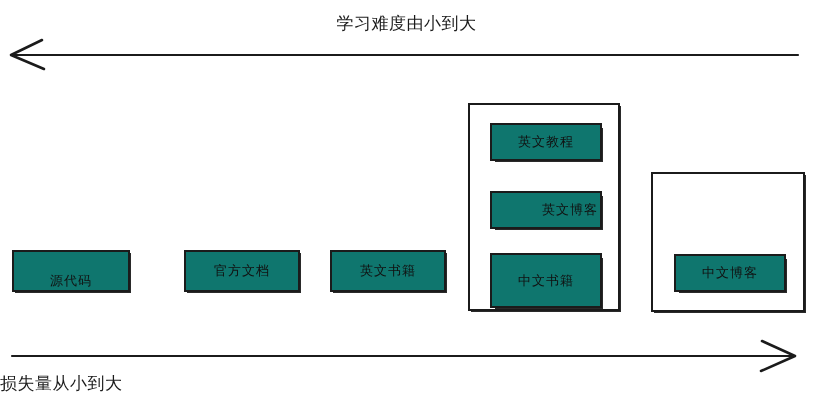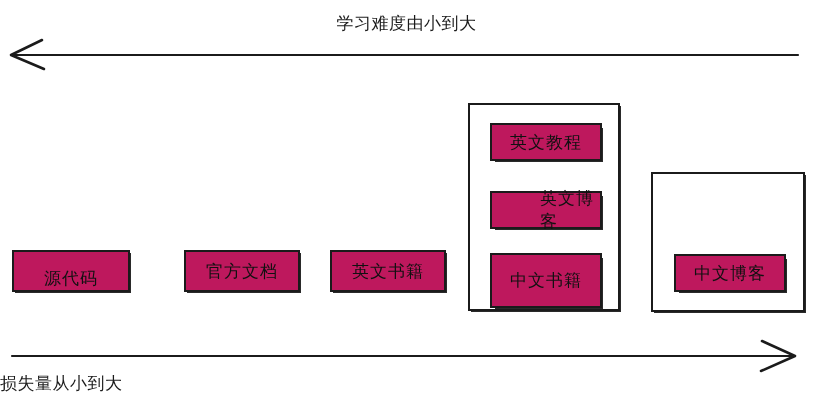--- a/index.html
+++ b/index.html
@@ -41,26 +41,26 @@
     position: absolute;
     left: 0;
     top: 0;
     width: 813px;
     height: 414px;
     pointer-events: none;
   }
   .node {
     position: absolute;
     box-sizing: border-box;
-    background: #be185d;
+    background: #0f766e;
     border: 2px solid #1b1b1b;
     display: flex;
     align-items: center;
     justify-content: center;
-    font-size: 17px;
+    font-size: 13px;
     letter-spacing: 1px;
     color: #111111;
     box-shadow: 2px 2px 0 -1px #2a2a2a;
   }
   .group-box {
     position: absolute;
     box-sizing: border-box;
     background: #ffffff;
     border: 2px solid #1b1b1b;
     box-shadow: 2px 2px 0 -1px #2a2a2a;

